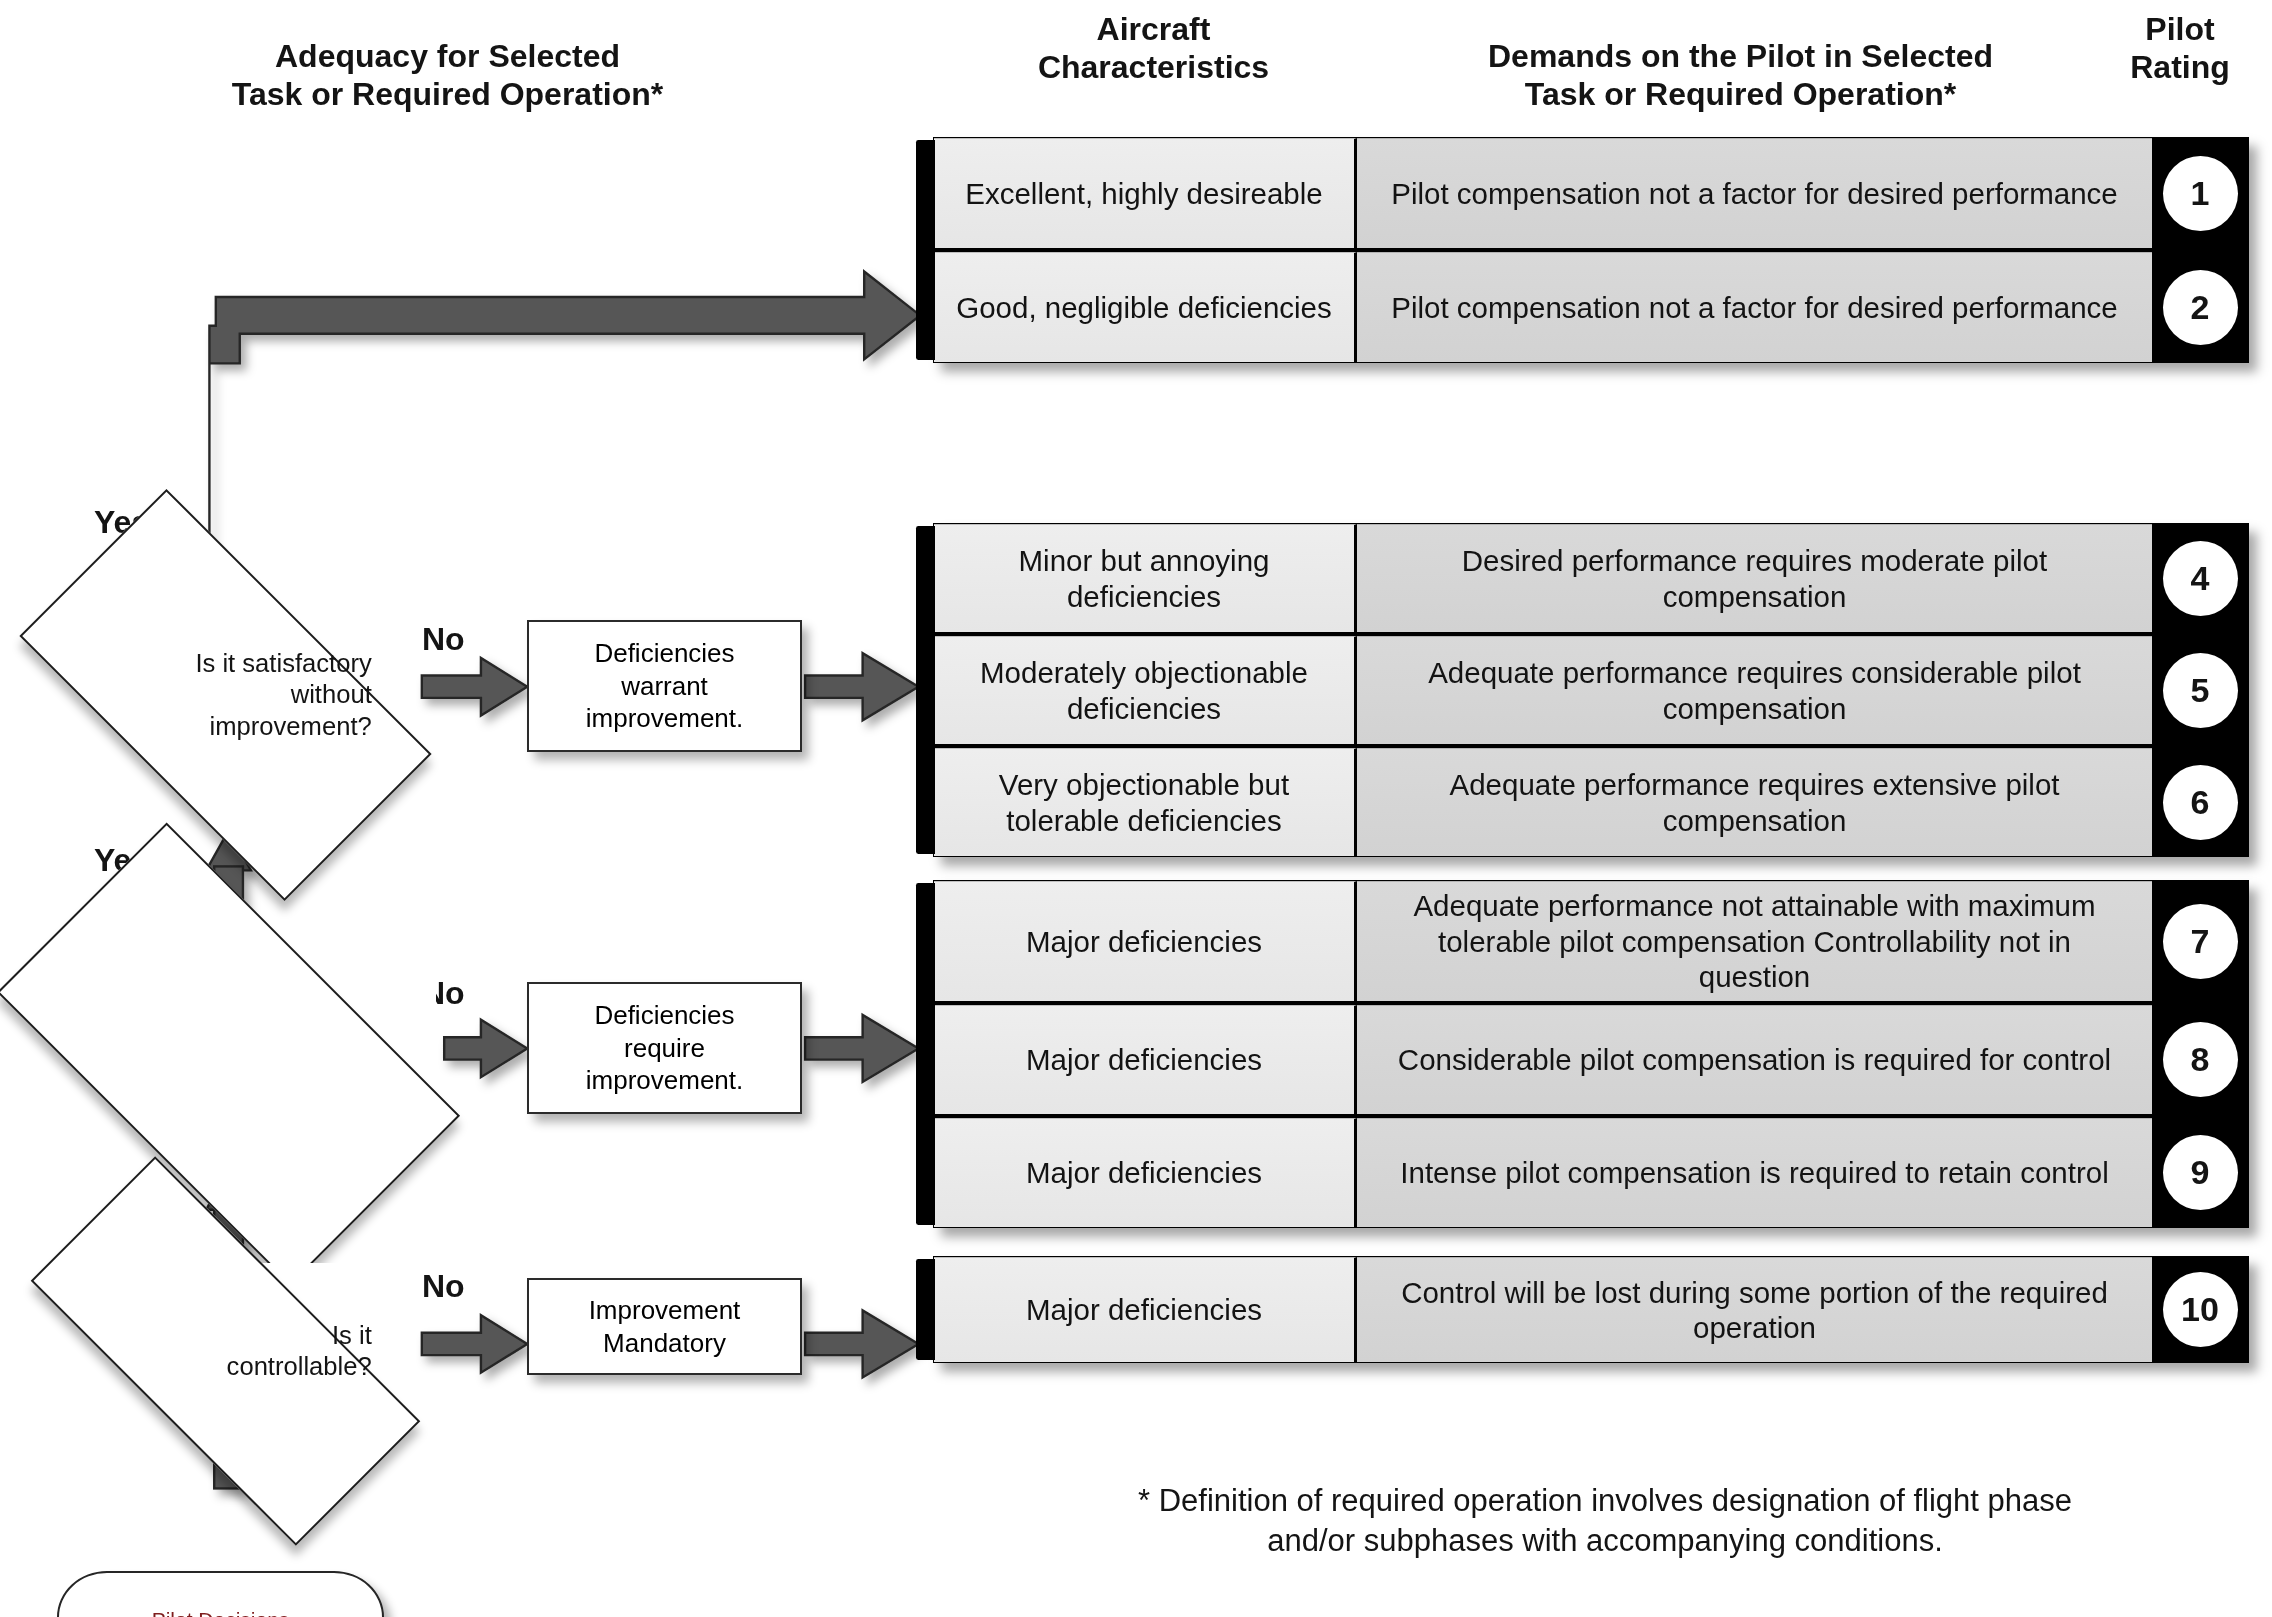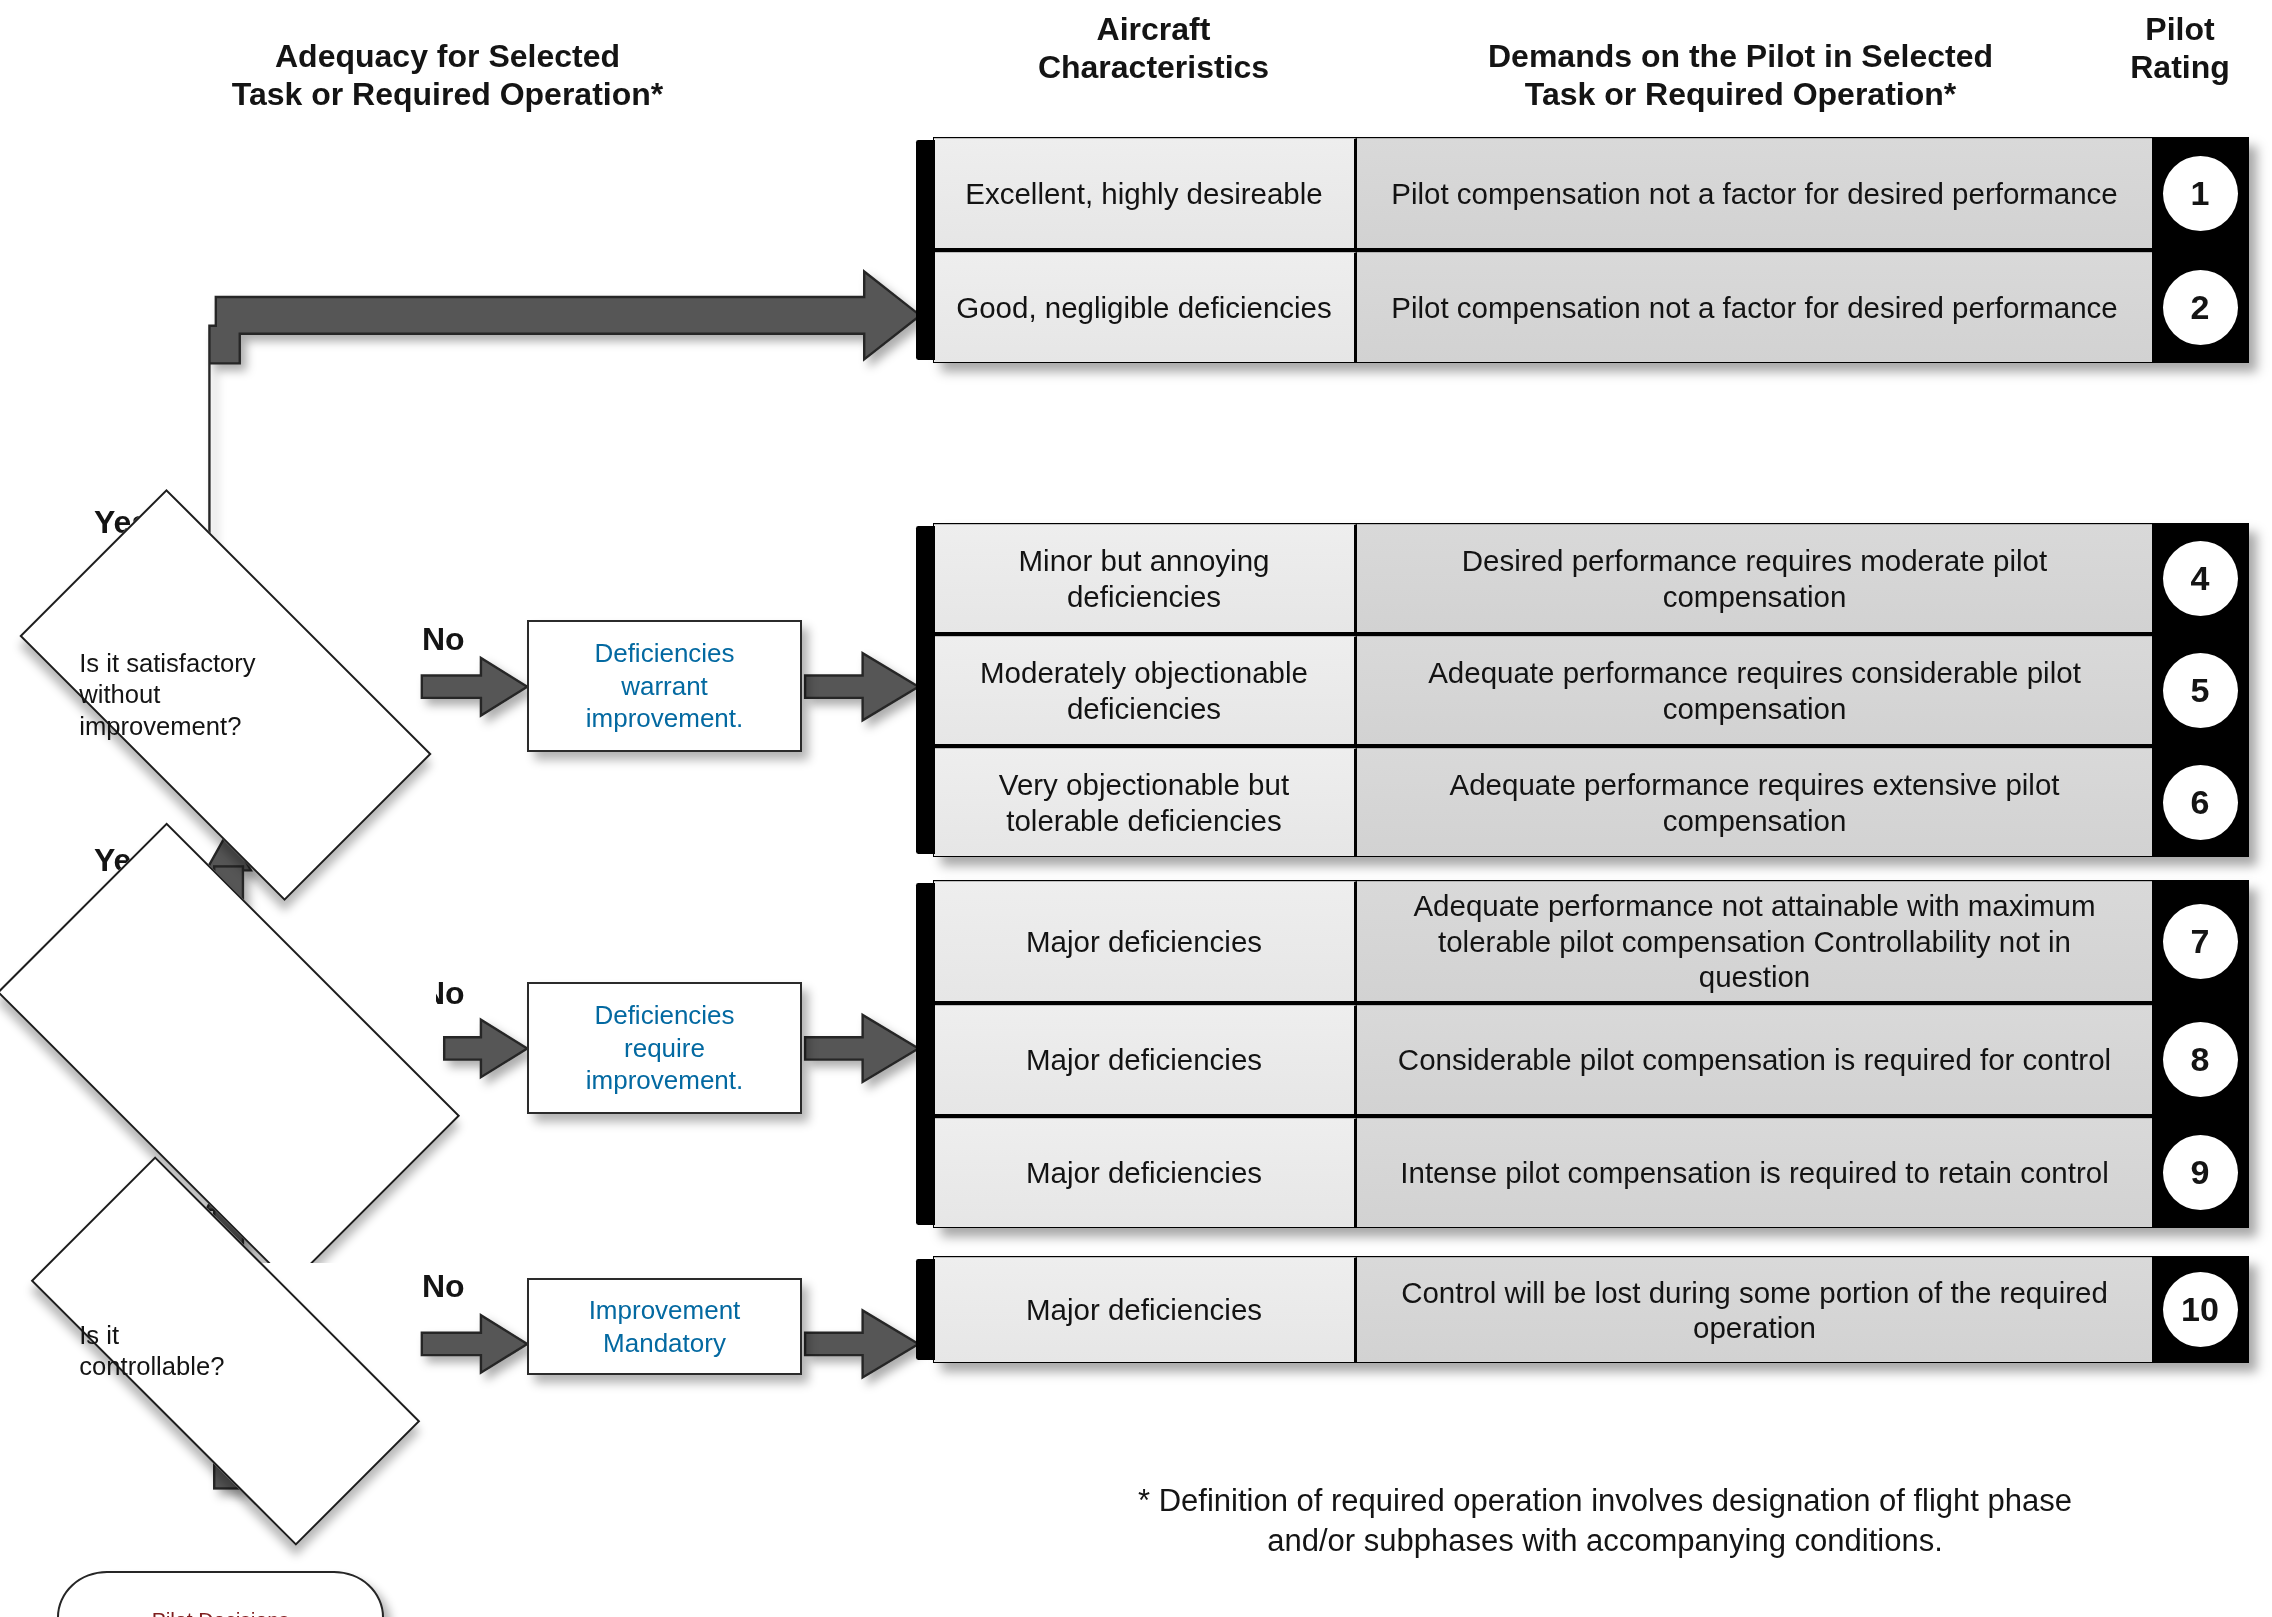--- a/index.html
+++ b/index.html
@@ -114,21 +114,21 @@
   .h-a{ height:110px; }
   .h-b{ height:108px; }
   .h-c1{height:120px;}
   .h-c{ height:109px; }
   .h-d{ height:105px; }
 
   
   .diamond{
     position:absolute;
     display:flex;align-items:center;justify-content:center;
-    text-align:left;
+    text-align:right;
     font-size:25.6px;
     line-height:1.22;
     color:#141414;
     background:#fff;
   }
   .diamond .dshape{
     position:absolute;inset:0;
     background:#fff;
     border:2.4px solid #1d1d1d;
     transform:rotate(45deg);
@@ -143,21 +143,21 @@
   
   .pbox{
     position:absolute;
     background:#fff;
     border:2.4px solid #2b2b2b;
     box-shadow:7.2px 8px 9.6px rgba(0,0,0,.30);
     display:flex;align-items:center;justify-content:center;
     text-align:center;
     font-size:26px;
     line-height:1.25;
-    color:#0369a1;
+    color:#000000;
     white-space:pre-line;
     box-sizing:border-box;
   }
   #box-1{ left:527px; top:620px;  width:275px; height:132px; }
   #box-2{ left:527px; top:982px; width:275px; height:132px; }
   #box-3{ left:527px; top:1278px; width:275px; height:97px; }
 
   
   #terminal{
     position:absolute;

